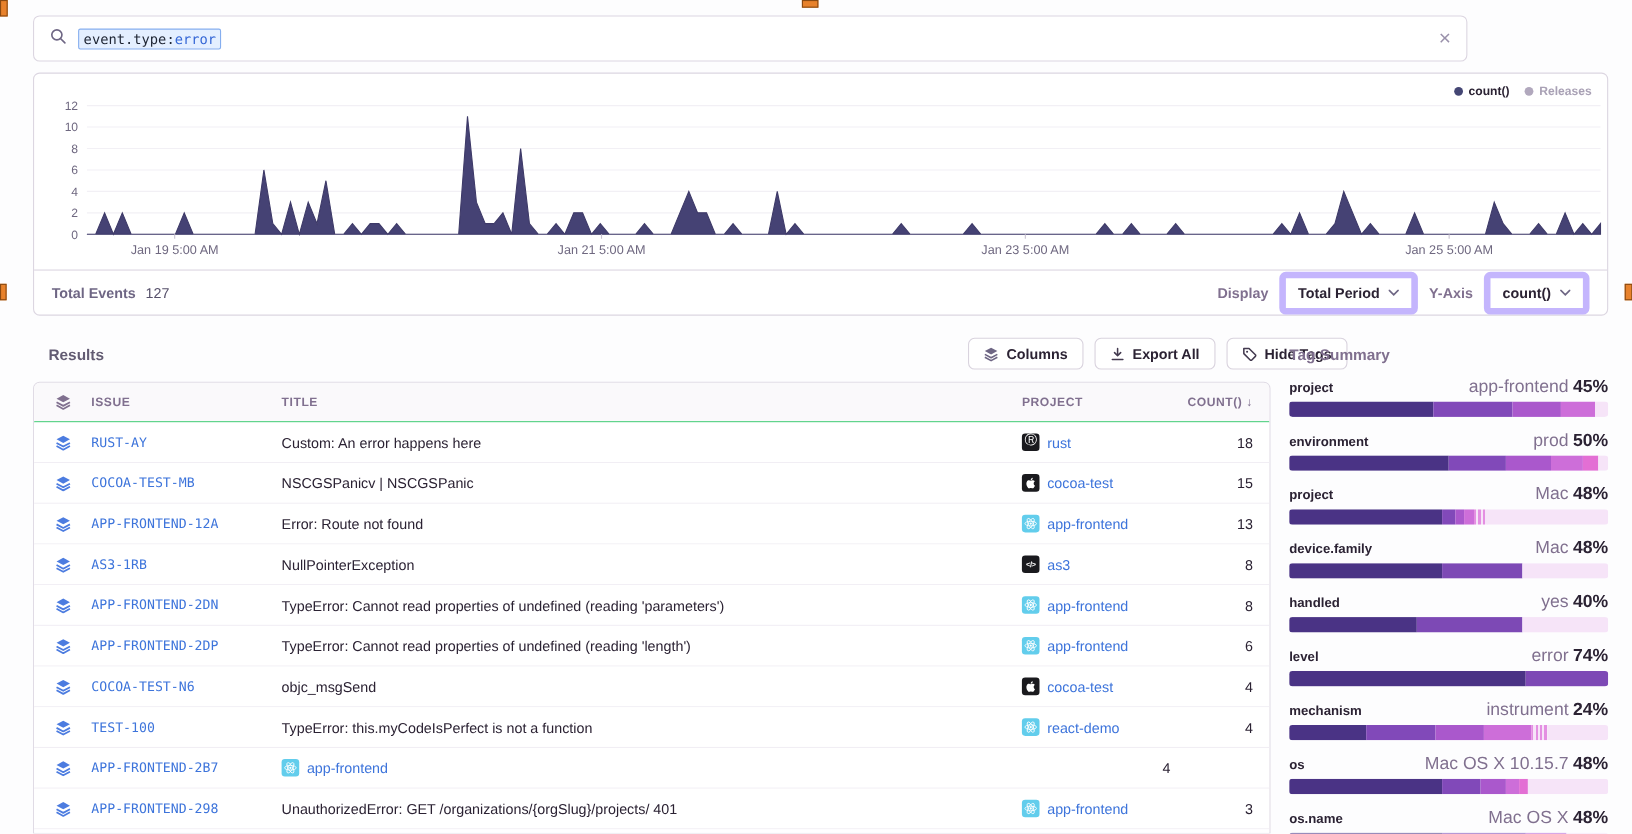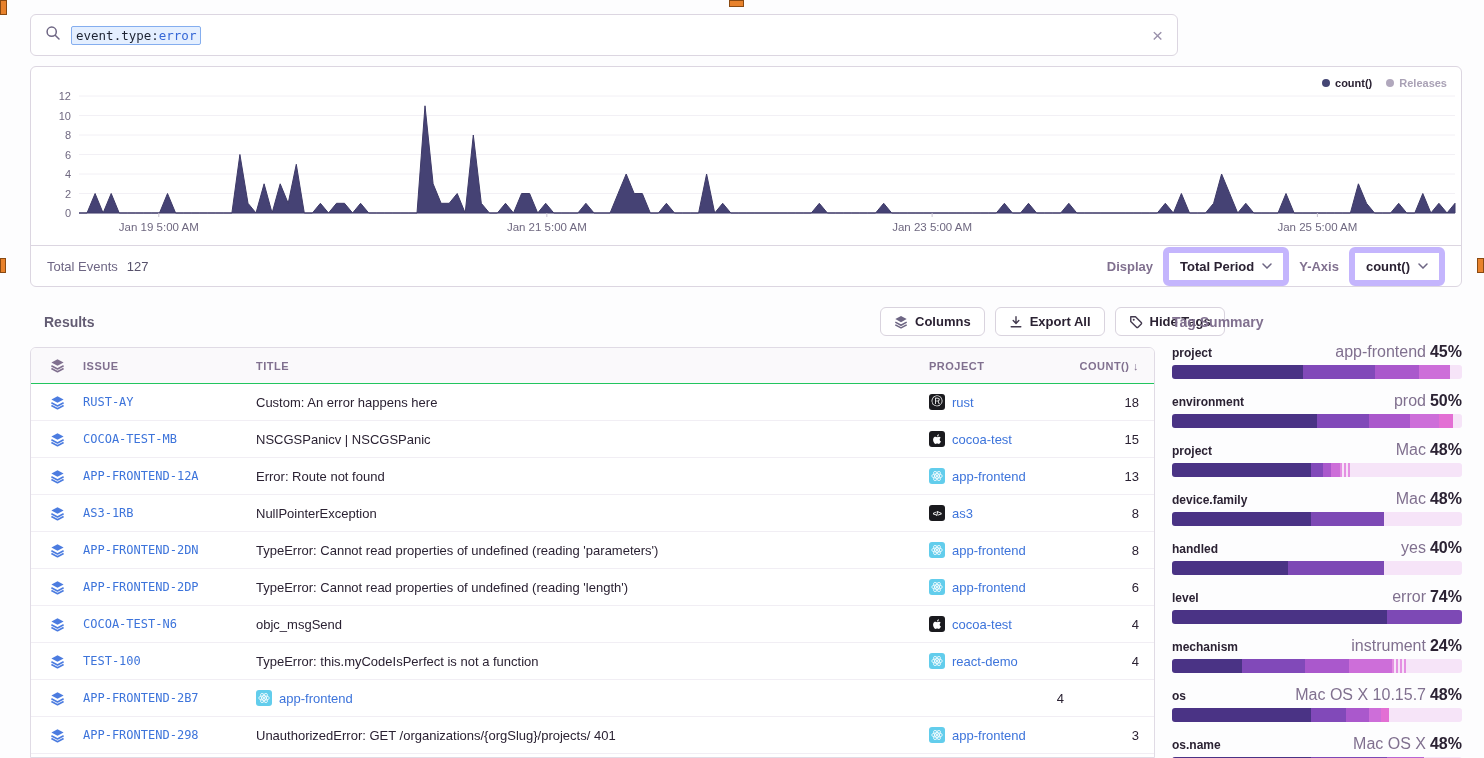--- a/index.html
+++ b/index.html
@@ -3,37 +3,37 @@
 <meta charset="utf-8">
 <style>
   * { box-sizing: border-box; margin: 0; padding: 0; }
   html,body { background:#fdfdfe; }
   body { font-family:"Liberation Sans", sans-serif; color:#2b2233; }
   #stage { position:relative; width:1484px; height:758px; overflow:hidden; background:#fdfdfe; }
 
   .panel { position:absolute; background:#fff; border:1px solid #dcd6e1; border-radius:6px; }
 
   
-  #search-bar { left:30px; top:14px; width:1148px; height:42px; display:flex; align-items:center; padding:0 14px; }
+  #search-bar { left:30px; top:14px; width:1304px; height:42px; display:flex; align-items:center; padding:0 14px; }
   .token { margin-left:10px; font-family:"DejaVu Sans Mono", monospace; font-size:12.5px;
            background:#e4efff; border:1px solid #85aeef; border-radius:2px; padding:1px 4px; }
   .token .tk { color:#1d2433; }
   .token .tv { color:#3567d6; }
   .search-clear { margin-left:auto; color:#9a91ab; font-size:19px; line-height:1; cursor:pointer; }
 
   
   #chart-card { left:30px; top:66px; width:1432px; height:221px; }
   #chart-legend { position:absolute; top:10px; right:14px; display:flex; gap:14px; align-items:center;
                   font-size:11px; font-weight:bold; z-index:3; }
   .leg-item { display:flex; align-items:center; gap:5px; }
   .leg-dot { width:8px; height:8px; border-radius:50%; }
   #chart-svg { position:absolute; left:0; top:0; }
   #chart-footer { position:absolute; left:0; right:0; bottom:0; height:41px; border-top:1px solid #dcd6e1;
                   display:flex; align-items:center; padding:0 16px; }
-  .foot-label { font-size:13px; font-weight:normal; color:#6e6684; }
+  .foot-label { font-size:13px; font-weight:bold; color:#6e6684; }
   .foot-value { font-size:13px; color:#57516b; margin-left:9px; }
   .foot-right { margin-left:auto; display:flex; align-items:center; gap:10px; }
   .dd-btn { display:flex; align-items:center; gap:8px; background:#fff; border:6px solid #c4b5fd; border-radius:6px;
             padding:6px 11px; font-size:13px; font-weight:bold; color:#2b2233; cursor:pointer; }
 
   
   #results-title { position:absolute; left:44px; top:314px; font-size:14px; font-weight:bold; color:#635c73; }
   #results-actions { position:absolute; top:307px; left:852px; display:flex; gap:10px;padding-left:28px; }
   .act-btn { display:flex; align-items:center; gap:7px; background:#fff; border:1px solid #d9d3de; border-radius:6px;
              padding:6px 13px; font-size:13px; font-weight:bold; color:#2b2233; cursor:pointer; }

